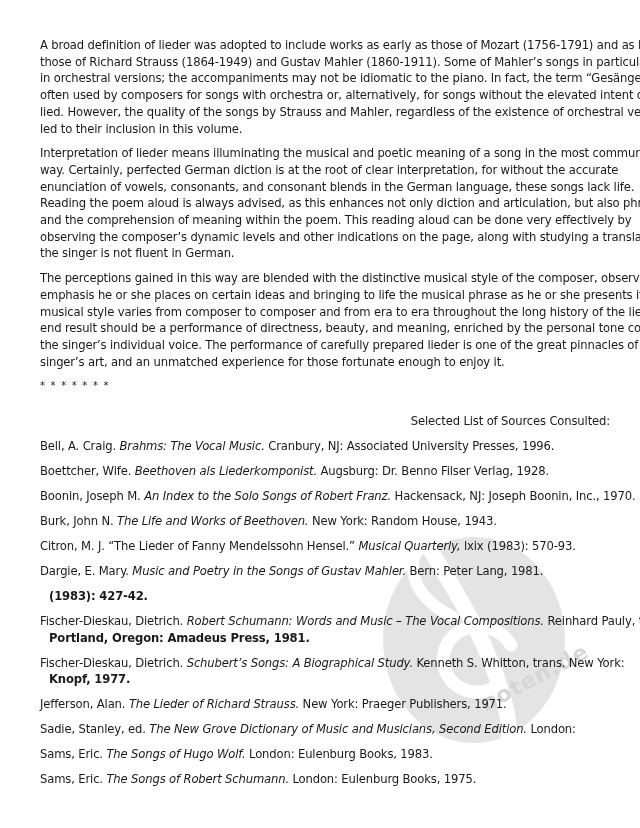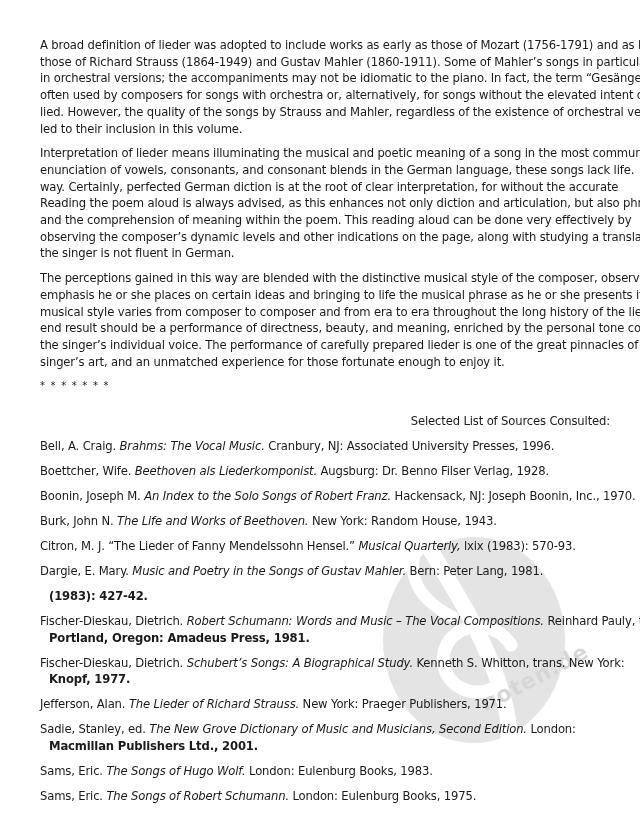--- a/index.html
+++ b/index.html
@@ -95,22 +95,22 @@
     <span class="line">A broad definition of lieder was adopted to include works as early as those of Mozart (1756-1791) and as late as</span>
     <span class="line">those of Richard Strauss (1864-1949) and Gustav Mahler (1860-1911). Some of Mahler’s songs in particular exist</span>
     <span class="line">in orchestral versions; the accompaniments may not be idiomatic to the piano. In fact, the term “Gesänge” was</span>
     <span class="line">often used by composers for songs with orchestra or, alternatively, for songs without the elevated intent of the</span>
     <span class="line">lied. However, the quality of the songs by Strauss and Mahler, regardless of the existence of orchestral versions,</span>
     <span class="line">led to their inclusion in this volume.</span>
   </p>
 
   <p class="para">
     <span class="line">Interpretation of lieder means illuminating the musical and poetic meaning of a song in the most communicative</span>
+    <span class="line">way. Certainly, perfected German diction is at the root of clear interpretation, for without the accurate</span>
     <span class="line">enunciation of vowels, consonants, and consonant blends in the German language, these songs lack life.</span>
-    <span class="line">way. Certainly, perfected German diction is at the root of clear interpretation, for without the accurate</span>
     <span class="line">Reading the poem aloud is always advised, as this enhances not only diction and articulation, but also phrasing</span>
     <span class="line">and the comprehension of meaning within the poem. This reading aloud can be done very effectively by</span>
     <span class="line">observing the composer’s dynamic levels and other indications on the page, along with studying a translation if</span>
     <span class="line">the singer is not fluent in German.</span>
   </p>
 
   <p class="para">
     <span class="line">The perceptions gained in this way are blended with the distinctive musical style of the composer, observing the</span>
     <span class="line">emphasis he or she places on certain ideas and bringing to life the musical phrase as he or she presents it. The</span>
     <span class="line">musical style varies from composer to composer and from era to era throughout the long history of the lied. The</span>
@@ -151,21 +151,20 @@
     </div>
     <div class="ref">
       <span class="line"><span>Fischer-Dieskau, Dietrich. </span><i>Schubert’s Songs: A Biographical Study.</i><span> Kenneth S. Whitton, trans. New York:</span></span>
       <span class="line cont">Knopf, 1977.</span>
     </div>
     <div class="ref">
       <span class="line"><span>Jefferson, Alan. </span><i>The Lieder of Richard Strauss.</i><span> New York: Praeger Publishers, 1971.</span></span>
     </div>
     <div class="ref">
       <span class="line"><span>Sadie, Stanley, ed. </span><i>The New Grove Dictionary of Music and Musicians, Second Edition.</i><span> London:</span></span>
-      <span class="line cont">Macmillan Publishers Ltd., 2001.</span>
     </div>
     <div class="ref">
       <span class="line"><span>Sams, Eric. </span><i>The Songs of Hugo Wolf.</i><span> London: Eulenburg Books, 1983.</span></span>
     </div>
     <div class="ref">
       <span class="line"><span>Sams, Eric. </span><i>The Songs of Robert Schumann.</i><span> London: Eulenburg Books, 1975.</span></span>
     </div>
 
   </div>
 

